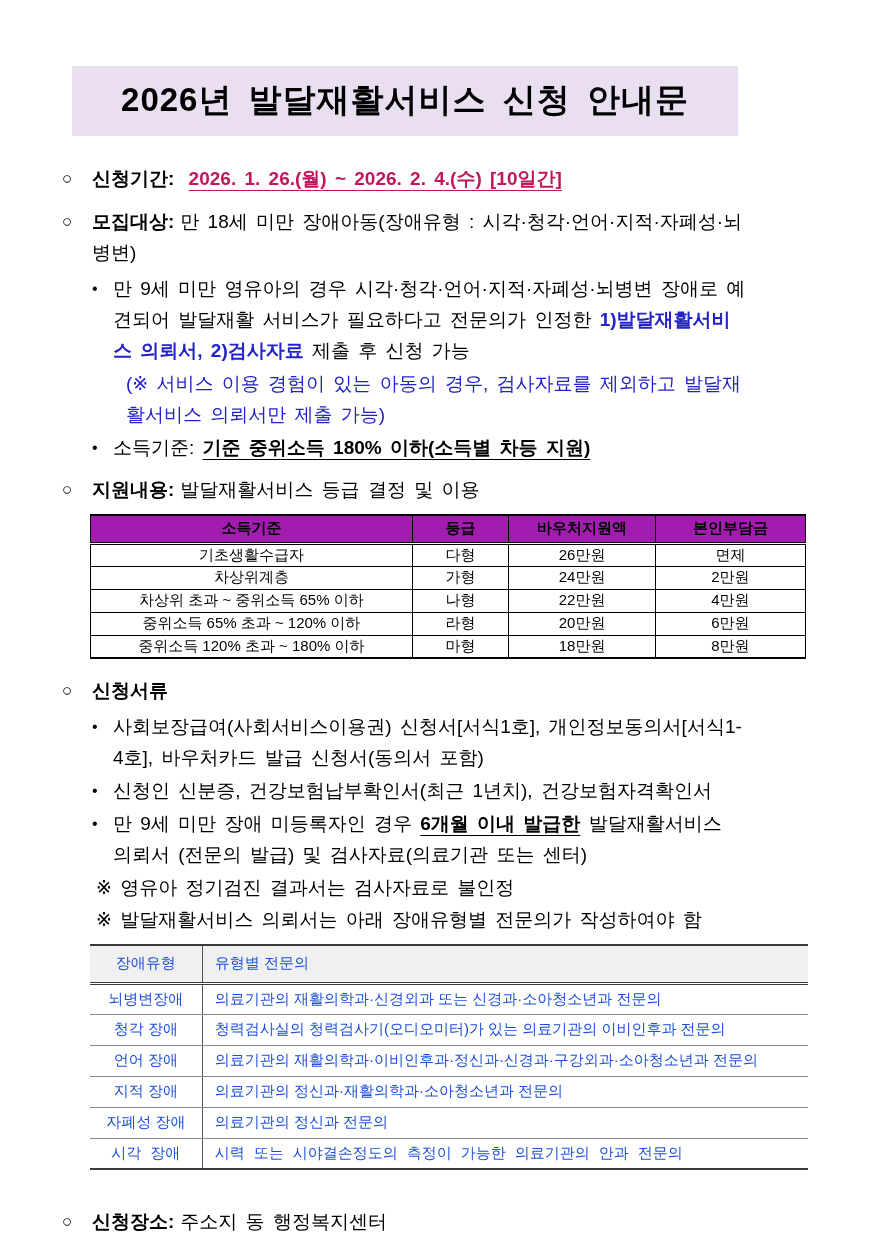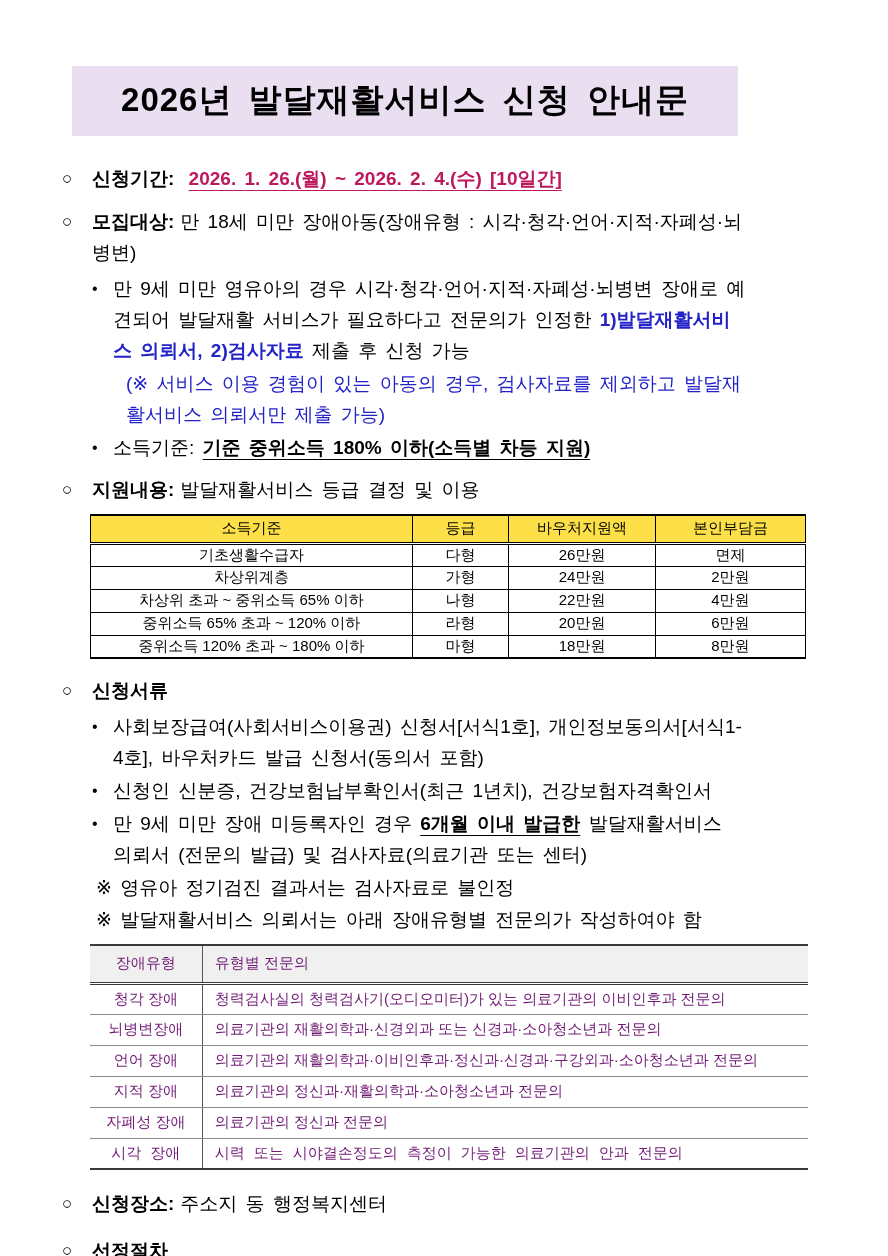--- a/index.html
+++ b/index.html
@@ -53,22 +53,22 @@
   
   .support-table {
     width: 716px;
     margin: 9px 0 16px 28px;
     border-collapse: collapse;
     font-size: 15px;
     border-top: 2px solid #000;
     border-bottom: 2px solid #000;
   }
   .support-table th {
-    background: #fde047;
-    font-weight: normal;
+    background: #a21caf;
+    font-weight: bold;
     border: 1px solid #000;
     border-top: none;
     border-bottom: 3px double #000;
     height: 28px;
     text-align: center;
     margin-left: 34px;
   }
   .support-table td {
     border: 1px solid #000;
     height: 23px;
@@ -76,24 +76,24 @@
   }
   .support-table th:first-child, .support-table td:first-child { border-left: 1px solid #000; }
   .support-table col.c1 { width: 45%; }
   .support-table col.c2 { width: 13.5%; }
   .support-table col.c3 { width: 20.5%; }
   .support-table col.c4 { width: 21%; }
 
   
   .spec-table {
     width: 724px;
-    margin: 8px 0 18px 28px;
+    margin: 8px 0 36px 28px;
     border-collapse: collapse;
     font-size: 15px;
-    color: #701a75;
+    color: #1d4ed8;
     border-top: 2px solid #3A3A3A;
     border-bottom: 2px solid #3A3A3A;
   }
   .spec-table th {
     background: #F0F0F0;
     font-weight: normal;
     border-bottom: 3px double #3A3A3A;
     height: 38px;
     text-align: center;
   }
@@ -249,28 +249,28 @@
         <col>
       </colgroup>
     <thead>
       <tr>
           <th>장애유형</th>
           <th>유형별 전문의</th>
         </tr>
     </thead>
     <tbody>
         <tr>
+          <td>뇌병변장애</td>
+          <td>의료기관의 재활의학과·신경외과 또는 신경과·소아청소년과 전문의</td>
+        </tr>
+        <tr>
           <td>청각 장애</td>
           <td>청력검사실의 청력검사기(오디오미터)가 있는 의료기관의 이비인후과 전문의</td>
         </tr>
         <tr>
-          <td>뇌병변장애</td>
-          <td>의료기관의 재활의학과·신경외과 또는 신경과·소아청소년과 전문의</td>
-        </tr>
-        <tr>
           <td>언어 장애</td>
           <td>의료기관의 재활의학과·이비인후과·정신과·신경과·구강외과·소아청소년과 전문의</td>
         </tr>
         <tr>
           <td>지적 장애</td>
           <td>의료기관의 정신과·재활의학과·소아청소년과 전문의</td>
         </tr>
         <tr>
           <td>자폐성 장애</td>
           <td>의료기관의 정신과 전문의</td>

